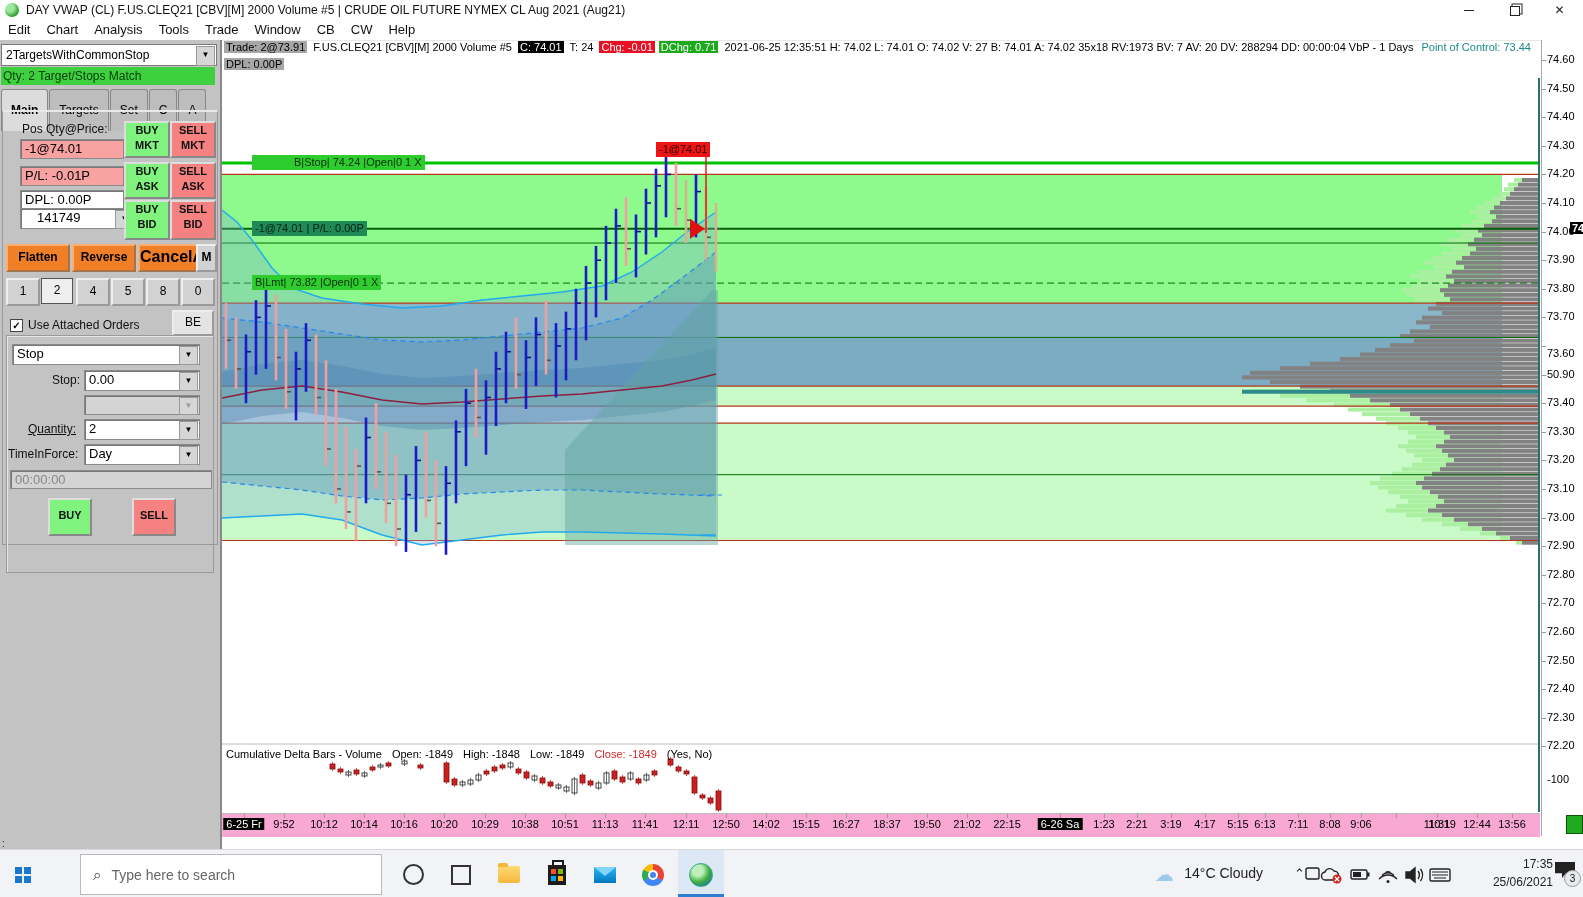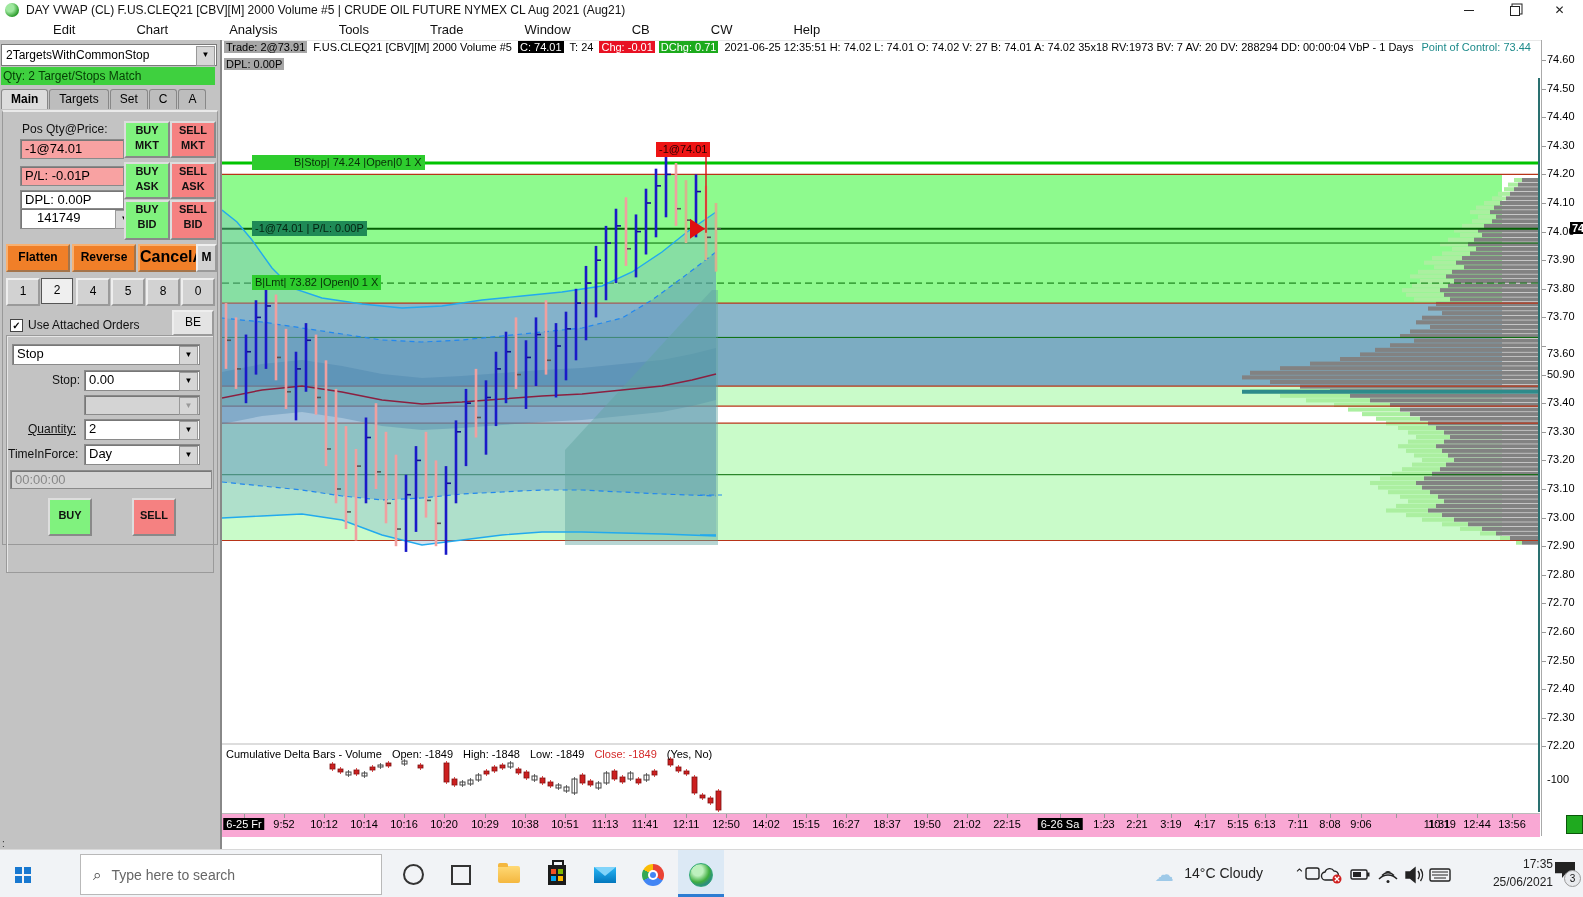--- a/index.html
+++ b/index.html
@@ -9,28 +9,28 @@
   
   .titlebar{left:0;top:0;width:1583px;height:20px;background:#fff;font-size:12px;color:#111;}
   .app-icon{left:5px;top:3px;width:14px;height:14px;border-radius:50%;
             background:radial-gradient(circle at 35% 35%,#9fe89f 0 30%,#2f9e2f 70%,#156815);}
   .title-text{left:26px;top:3px;white-space:nowrap;}
   .win-btn{top:0;width:45px;height:20px;text-align:center;line-height:20px;font-size:12px;color:#222;cursor:pointer;}
   .wb-min{right:92px;} .wb-res{right:46px;} .wb-close{right:1px;}
   .wb-min i{display:inline-block;width:10px;border-bottom:1px solid #222;vertical-align:middle;}
   .wb-res i{display:inline-block;width:8px;height:8px;border:1px solid #222;box-shadow:2px -2px 0 -0.5px #fff,2px -2px 0 0.5px #222;vertical-align:middle;}
   .menubar{left:0;top:20px;width:1583px;height:20px;background:#fff;border-bottom:1px solid #e8e8e8;font-size:13px;color:#111;}
-  .menu-item{display:inline-block;padding:2px 8px;cursor:pointer;margin-left:45px;}
+  .menu-item{display:inline-block;padding:2px 8px;cursor:pointer;}
   
   .panel{left:0;top:40px;width:220px;height:810px;background:#c3c3c3;border-right:2px solid #888;}
   .preset{left:1px;top:4px;width:210px;height:20px;background:#fff;border:1px solid #7a7a7a;font-size:12px;line-height:20px;padding-left:4px;}
   .preset .da{position:absolute;right:1px;top:1px;width:17px;height:16px;background:#d6d6d6;border:1px solid #999;font-size:8px;text-align:center;line-height:16px;}
   .banner{left:1px;top:27px;width:212px;height:18px;background:#3fd03f;font-size:12px;line-height:18px;padding-left:2px;color:#073;color:#064006;}
   .tabs{left:1px;top:49px;height:21px;font-size:12px;}
-  .tab{display:inline-block;height:19px;line-height:19px;padding:0 9px;border:1px solid #888;border-bottom:none;background:#bdbdbd;margin-right:1px;border-radius:3px 3px 0 0;cursor:pointer;}
+  .tab{display:inline-block;height:19px;line-height:19px;padding:11px 9px;border:1px solid #888;border-bottom:none;background:#bdbdbd;margin-right:1px;border-radius:3px 3px 0 0;cursor:pointer;}
   .tab.sel{background:#dcdcdc;font-weight:bold;}
   .pbox{left:2px;top:70px;width:214px;height:432px;border:1px solid #999;border-top:2px solid #e9e9e9;}
   .plabel{font-size:12px;color:#111;}
   .pfield{background:#fff;border:1px solid #8a8a8a;box-shadow:inset 1px 1px 0 #777;font-size:13px;line-height:18px;padding-left:4px;white-space:nowrap;}
   .pink{background:#f8a2a2;}
   .combo .da{position:absolute;right:1px;top:1px;width:17px;height:calc(100% - 2px);background:#d6d6d6;border:1px solid #999;font-size:8px;text-align:center;}
   .bigbtn{font-size:11px;font-weight:bold;text-align:center;border:2px outset #ddd;white-space:pre-line;line-height:15px;cursor:pointer;color:#111;}
   .bgreen{background:#80f27e;} .bsalmon{background:#f58181;}
   .obtn{background:#f07f28;border:2px outset #f8b070;font-size:12px;font-weight:bold;text-align:center;cursor:pointer;}
   .qbtn{background:#d2d2d2;border:2px outset #eee;font-size:12px;text-align:center;line-height:22px;cursor:pointer;}

